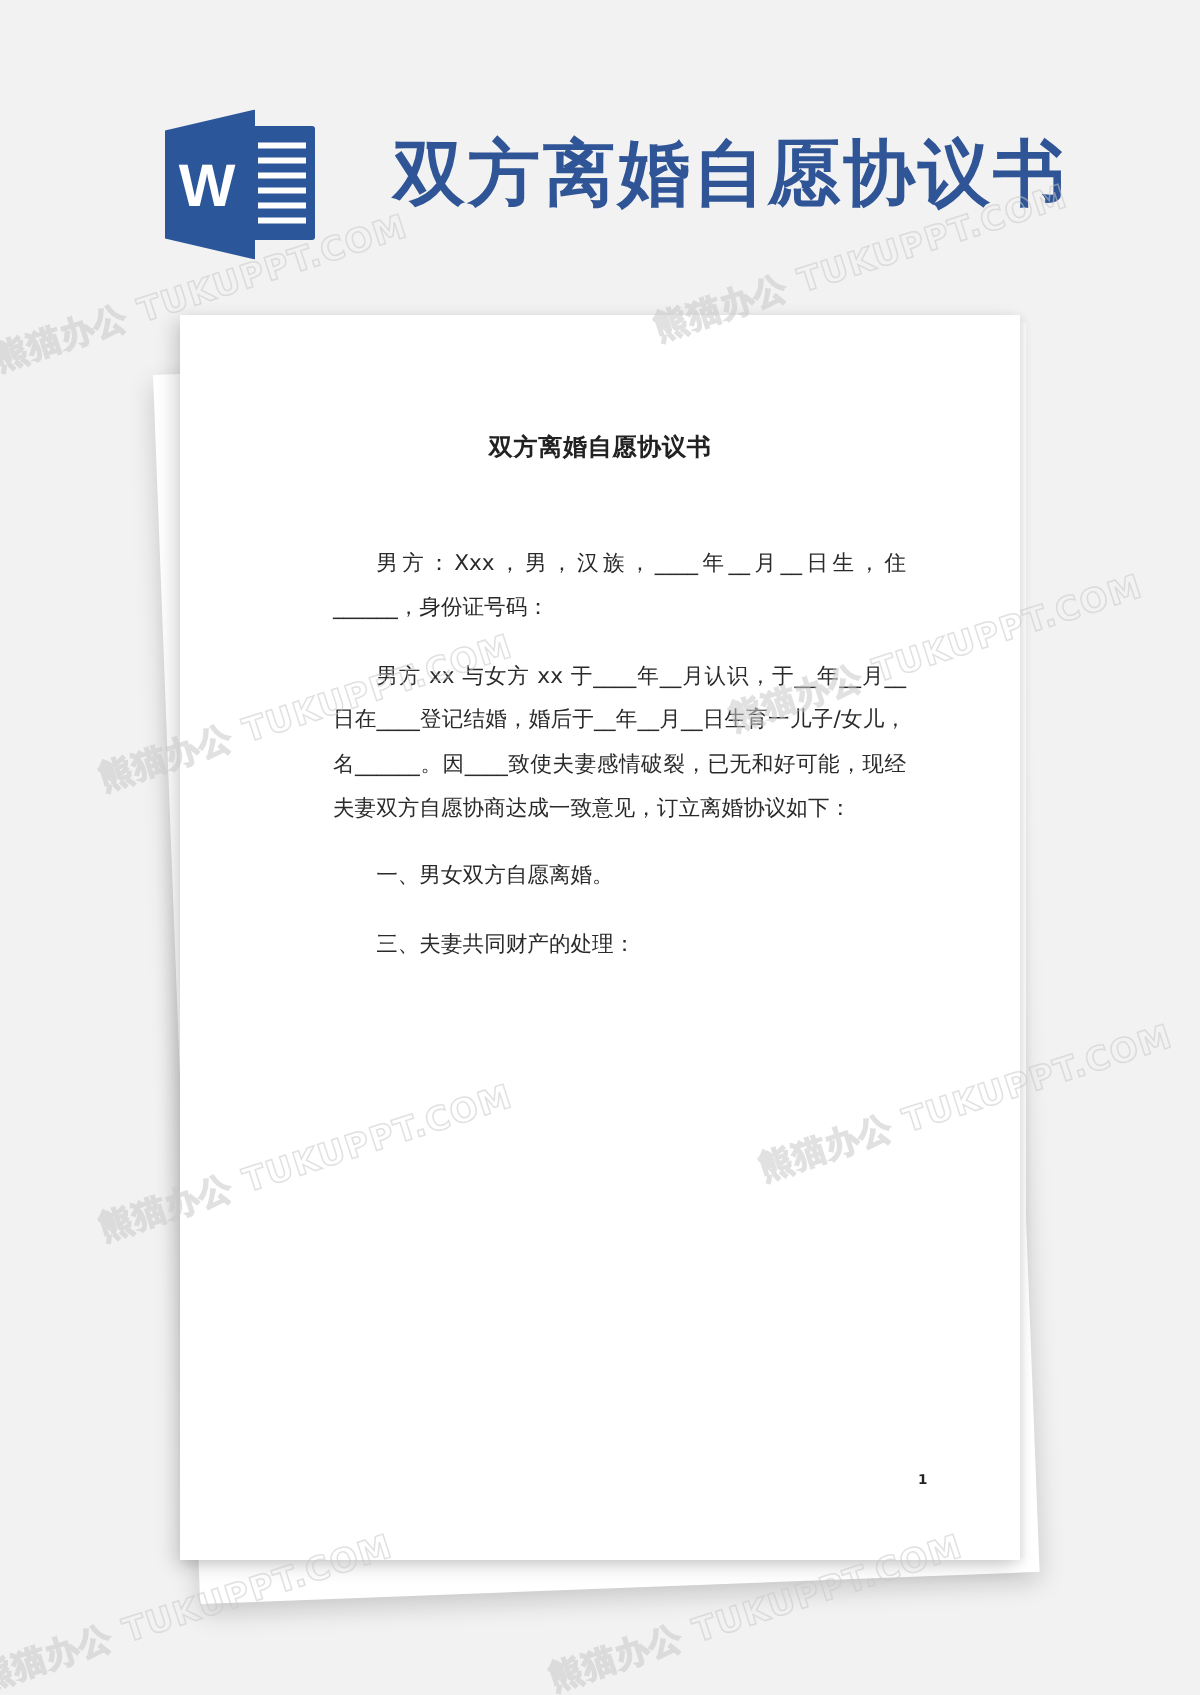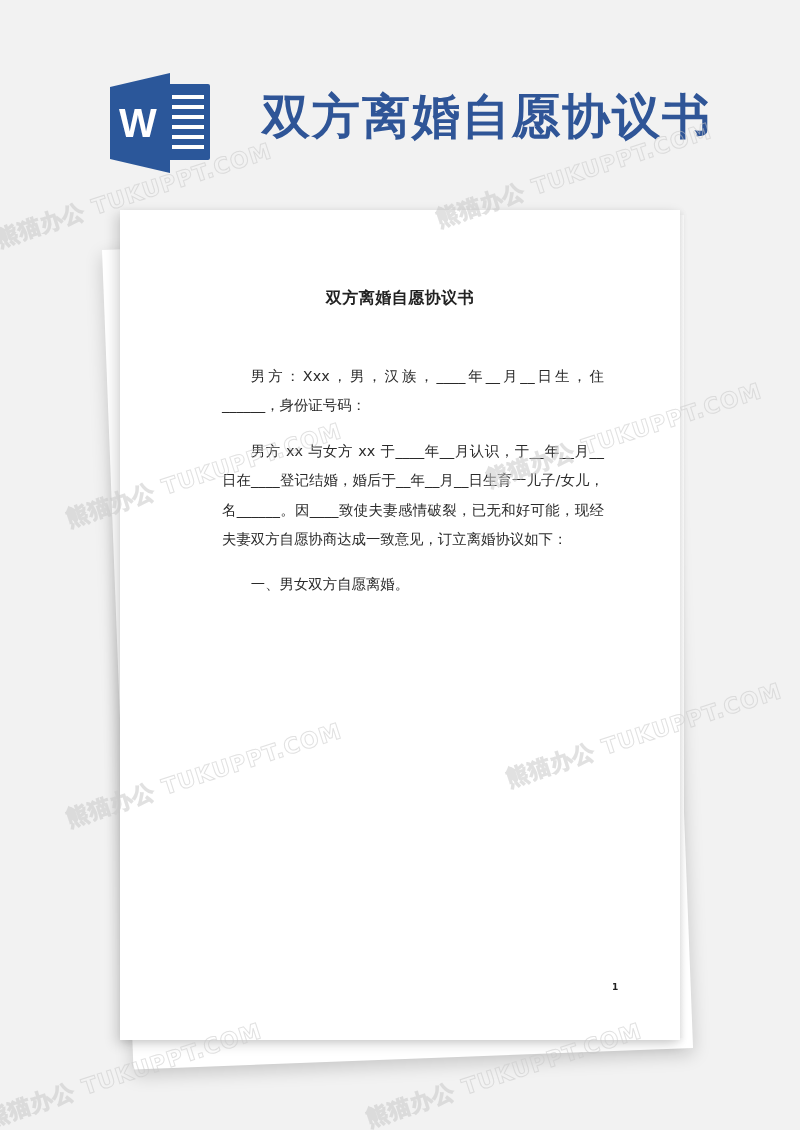--- a/index.html
+++ b/index.html
@@ -74,20 +74,21 @@
 </div>
 
 <div class="back-page"></div>
 
 <div class="page">
   <div class="doc-title">双方离婚自愿协议书</div>
   <div class="body-text">
     <p class="para">男方：Xxx，男，汉族，____年__月__日生，住______，身份证号码：</p>
     <p class="para">男方 xx 与女方 xx 于____年__月认识，于__年__月__日在____登记结婚，婚后于__年__月__日生育一儿子/女儿，名______。因____致使夫妻感情破裂，已无和好可能，现经夫妻双方自愿协商达成一致意见，订立离婚协议如下：</p>
     <p class="para">一、男女双方自愿离婚。</p>
+    <p class="para">三、夫妻共同财产的处理：</p>
   </div>
   <div class="page-number">1</div>
 </div>
 <div class="page-edge"></div>
 
 <div class="watermark" style="left:-10px; top:180px;">熊猫办公 TUKUPPT.COM</div>
 <div class="watermark" style="left:430px; top:160px;">熊猫办公 TUKUPPT.COM</div>
 <div class="watermark" style="left:60px; top:460px;">熊猫办公 TUKUPPT.COM</div>
 <div class="watermark" style="left:480px; top:420px;">熊猫办公 TUKUPPT.COM</div>
 <div class="watermark" style="left:60px; top:760px;">熊猫办公 TUKUPPT.COM</div>

